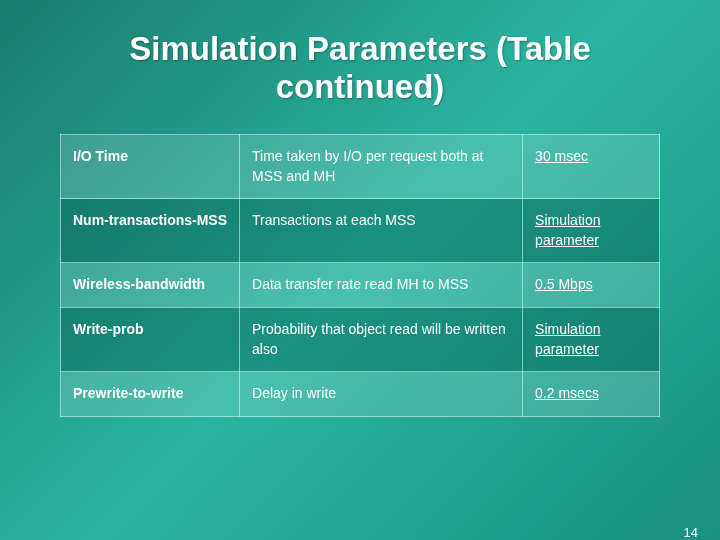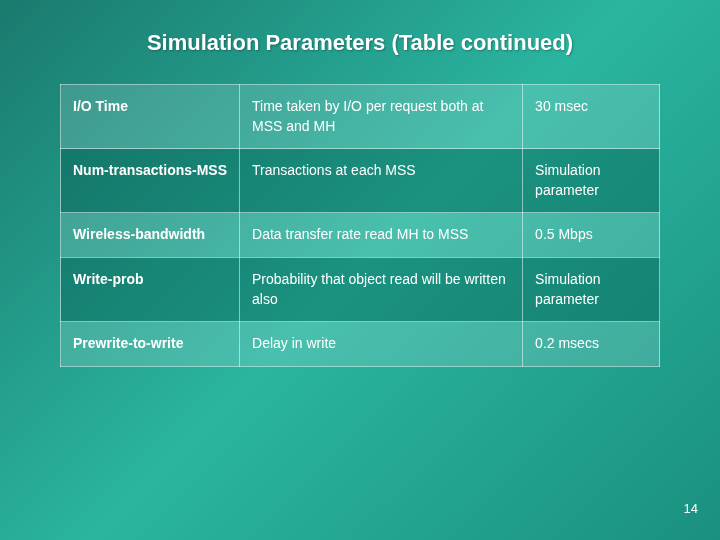--- a/index.html
+++ b/index.html
@@ -18,21 +18,21 @@
       height: 540px;
       background: linear-gradient(135deg, #1a7a6e 0%, #2ab5a0 50%, #1a9080 100%);
       display: flex;
       flex-direction: column;
       align-items: center;
       padding: 30px 60px 20px 60px;
     }
 
     .title {
       color: #ffffff;
-      font-size: 22px;
+      font-size: 33px;
       font-weight: bold;
       margin-bottom: 28px;
       text-align: center;
       text-shadow: 1px 1px 2px rgba(0,0,0,0.3);
     }
 
     .table-wrapper {
       width: 100%;
     }
 
@@ -64,25 +64,26 @@
       width: 165px;
       white-space: nowrap;
     }
 
     td:nth-child(2) {
       width: 295px;
     }
 
     td:nth-child(3) {
       width: 140px;
+      text-decoration: underline;
     }
 
     .page-number {
       position: absolute;
-      bottom: 24px;
+      bottom: 0;
       right: 22px;
       color: #ffffff;
       font-size: 13px;
       margin-left: 36px;
     }
   </style>
 </head>
 <body>
 
 <div class="slide">

